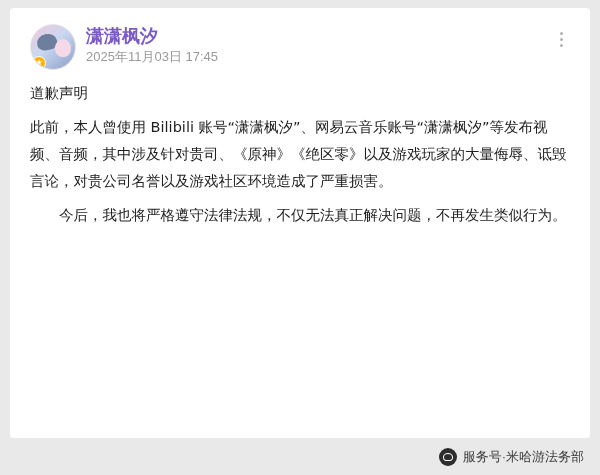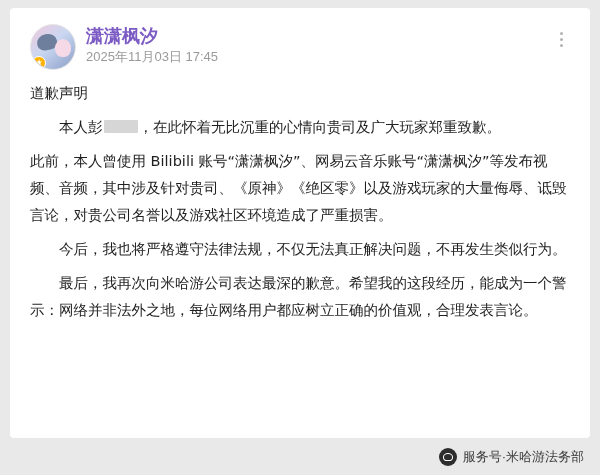--- a/index.html
+++ b/index.html
@@ -189,26 +189,22 @@
       </div>
       <div class="more-btn">
         <i></i>
         <i></i>
         <i></i>
       </div>
     </div>
 
     <div class="post-body">
       <p class="p-title">道歉声明</p>
-      <p class="indent">
-        <span>本人彭</span><span class="masked"></span><span>，在此怀着无比沉重的心情向贵司及广大玩家郑重致歉。</span>
-      </p>
       <p>此前，本人曾使用 Bilibili 账号“潇潇枫汐”、网易云音乐账号“潇潇枫汐”等发布视频、音频，其中涉及针对贵司、《原神》《绝区零》以及游戏玩家的大量侮辱、诋毁言论，对贵公司名誉以及游戏社区环境造成了严重损害。</p>
       <p class="indent">今后，我也将严格遵守法律法规，不仅无法真正解决问题，不再发生类似行为。</p>
-      <p class="indent">最后，我再次向米哈游公司表达最深的歉意。希望我的这段经历，能成为一个警示：网络并非法外之地，每位网络用户都应树立正确的价值观，合理发表言论。</p>
 
     </div>
 
   </div>
 
   <div class="footer">
     <div class="footer-inner">
       <span class="mihoyo-mark"></span>
       <span>服务号·米哈游法务部</span>
     </div>

